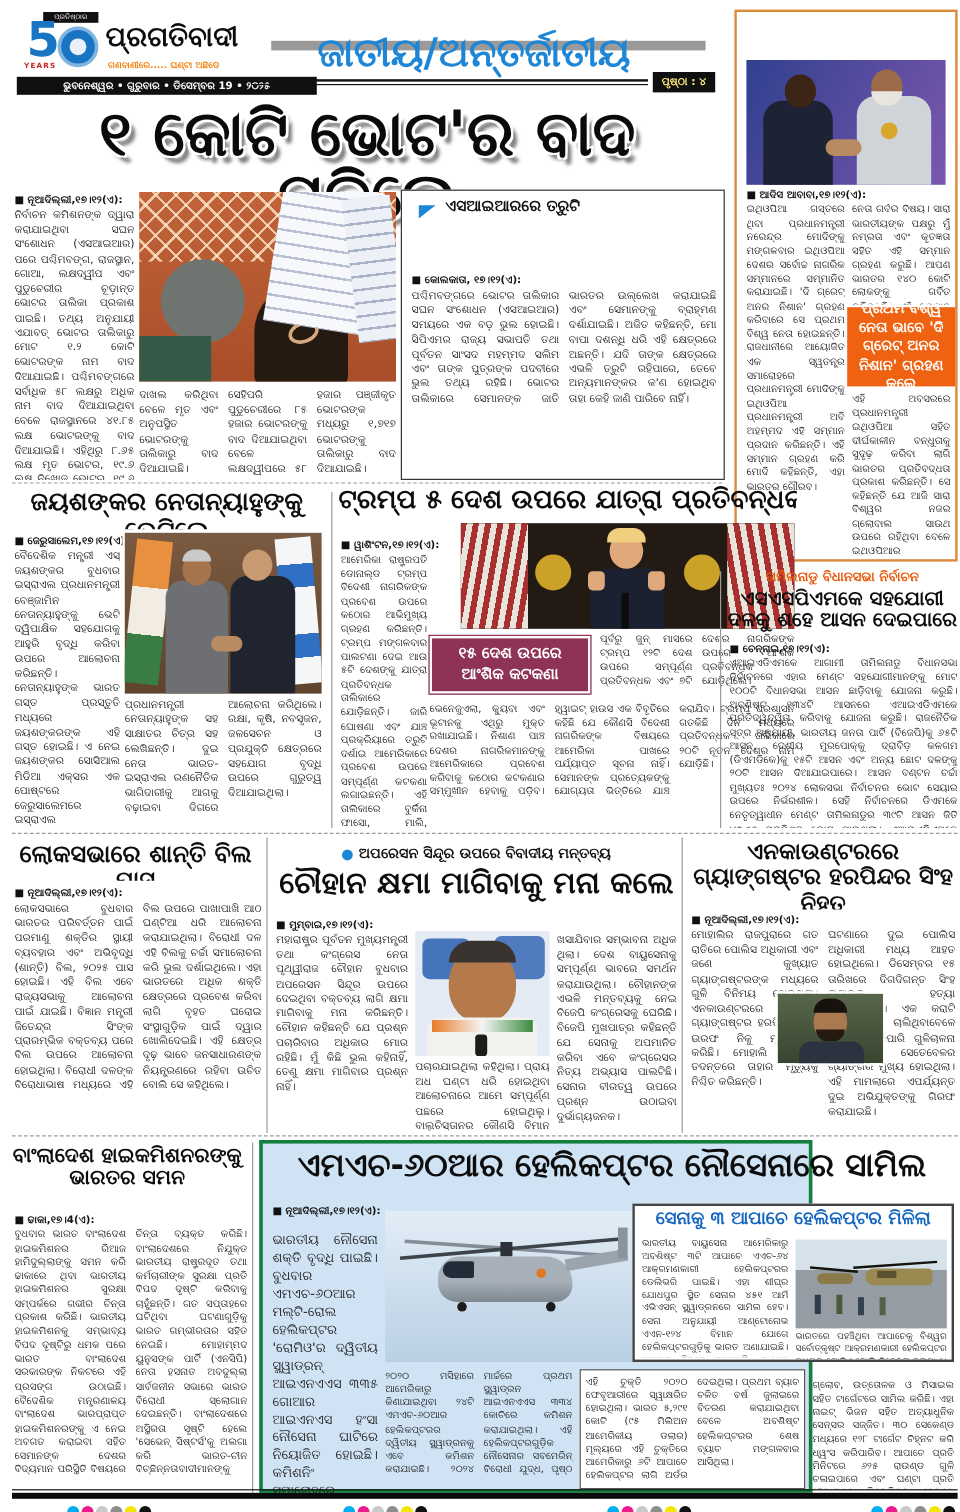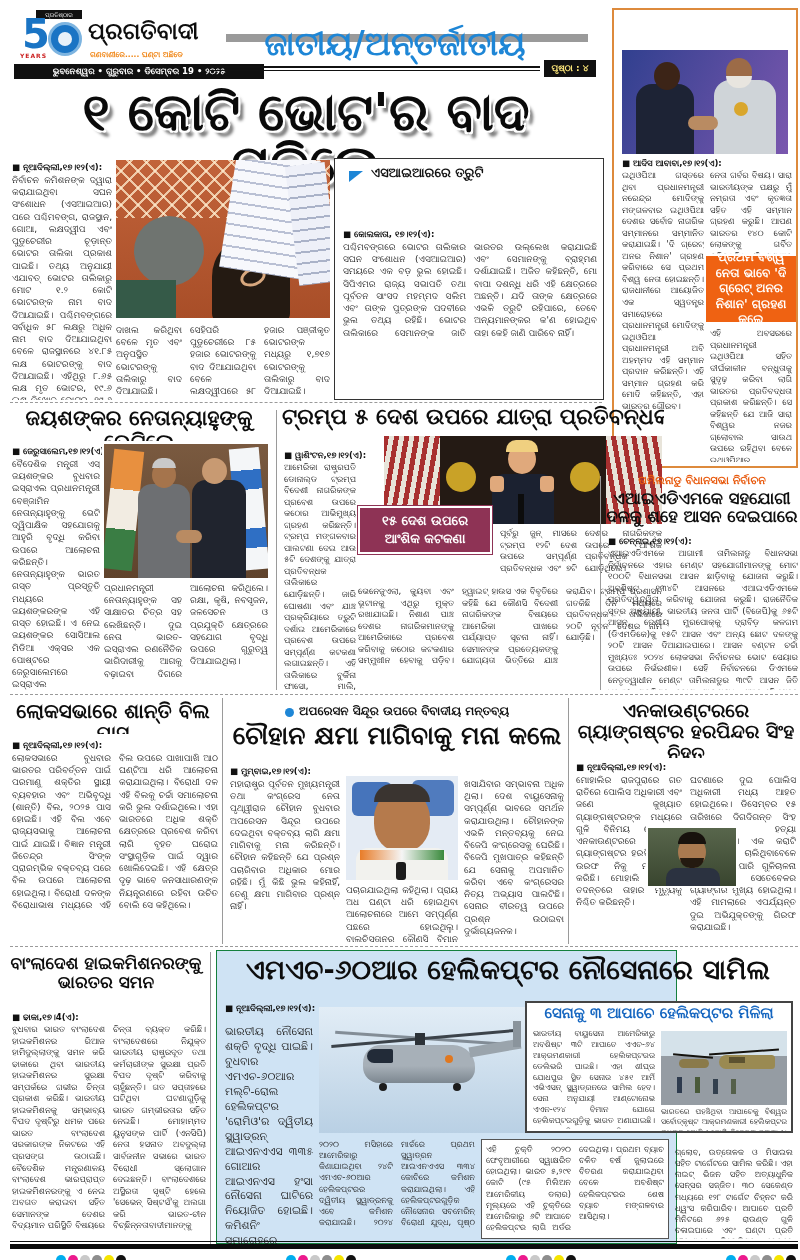--- a/index.html
+++ b/index.html
@@ -119,27 +119,27 @@
   <div class="abs" style="left:222px;top:0;width:56px;height:88px;background:repeating-linear-gradient(80deg,#a83030 0 5px,#e8e4da 5px 10px)"></div>
   <div class="abs" style="left:62px;top:26px;width:30px;height:30px;border-radius:50%;background:#c9a227"></div>
   <div class="abs" style="left:186px;top:26px;width:30px;height:30px;border-radius:50%;background:#c9a227"></div>
   <div class="abs" style="left:108px;top:38px;width:62px;height:50px;border-radius:12px 12px 0 0;background:#1b2130"></div>
   <div class="abs" style="left:124px;top:8px;width:28px;height:30px;border-radius:50%;background:#e0a97c"></div>
   <div class="abs" style="left:122px;top:4px;width:32px;height:12px;border-radius:10px 10px 0 0;background:#f0d080"></div>
   <div class="abs" style="left:106px;top:40px;width:14px;height:16px;border-radius:4px;background:#e0a97c"></div>
   <div class="abs" style="left:156px;top:40px;width:14px;height:16px;border-radius:4px;background:#e0a97c"></div>
   <div class="abs" style="left:134px;top:58px;width:6px;height:30px;background:#0c0c0c"></div>
 </div>
-<div class="maroon-box" style="left:358px;top:506px;width:134px;height:48px;font-size:13px">୧୫ ଦେଶ ଉପରେ ଆଂଶିକ କଟକଣା</div>
+<div class="maroon-box" style="left:358px;top:530px;width:134px;height:48px;font-size:13px">୧୫ ଦେଶ ଉପରେ ଆଂଶିକ କଟକଣା</div>
 <div class="body-txt cols-2 abs" style="left:500px;top:528px;width:162px;height:52px;font-size:8.5px">ପୂର୍ବରୁ ଜୁନ୍ ମାସରେ ଟ୍ରମ୍ପ ୧୨ଟି ଦେଶ ଉପରେ ସମ୍ପୂର୍ଣ୍ଣ ପ୍ରତିବନ୍ଧକ ଏବଂ ୭ଟି ଦେଶର ନାଗରିକଙ୍କ ଉପରେ ଆଂଶିକ ପ୍ରତିବନ୍ଧକ ଯୋଡ଼ିଥିଲେ।</div>
 <div class="body-txt cols-3 abs" style="left:358px;top:586px;width:304px;height:104px;font-size:8.5px">ଭେନେଜୁଏଲା, କ୍ୟୁବା ଏବଂ ଭୂଟାନକୁ ଏଥିରୁ ମୁକ୍ତ ରଖାଯାଇଛି। ନିଶାଣ ପାଞ୍ଚ ଦେଶର ନାଗରିକମାନଙ୍କୁ ଆମେରିକାରେ ପ୍ରବେଶ କରିବାକୁ କଠୋର କଟକଣାର ସମ୍ମୁଖୀନ ହେବାକୁ ପଡ଼ିବ। ହ୍ୱାଇଟ୍ ହାଉସ ଏକ ବିବୃତିରେ କହିଛି ଯେ କୌଣସି ବିଦେଶୀ ନାଗରିକଙ୍କ ବିଷୟରେ ଆମେରିକା ପାଖରେ ପର୍ଯ୍ୟାପ୍ତ ସୂଚନା ନାହିଁ। ସେମାନଙ୍କ ପ୍ରତ୍ୟେକଙ୍କୁ ଯୋଗ୍ୟତା ଭିତ୍ତିରେ ଯାଞ୍ଚ କରାଯିବ। ଟ୍ରମ୍ପ ପ୍ରଶାସନ ଗତକିଛି ଦିନ ମଧ୍ୟରେ ପ୍ରତିବନ୍ଧକ ତାଲିକାରେ ୨୦ଟି ନୂତନ ଦେଶର ନାମ ଯୋଡ଼ିଛି।</div>
 
 <div class="vline" style="left:600px;top:476px;height:214px"></div>
 <div class="kicker-orange" style="left:606px;top:474px;width:192px;font-size:11px">ତାମିଲନାଡୁ ବିଧାନସଭା ନିର୍ବାଚନ</div>
-<div class="headline" style="left:606px;top:490px;width:192px;height:44px;font-size:16.5px">ଏଆଇଏଡିଏମକେ ସହଯୋଗୀ ଦଳକୁ ଶହେ ଆସନ ଦେଇପାରେ</div>
+<div class="headline" style="left:606px;top:490px;width:192px;height:44px;font-size:16.5px">ଏସଏସପିଏମକେ ସହଯୋଗୀ ଦଳକୁ ଶହେ ଆସନ ଦେଇପାରେ</div>
 <div class="dateline" style="left:608px;top:536px;width:120px">■ ଚେନ୍ନାଇ,୧୭।୧୨(ଏ):</div>
 <div class="body-txt abs" style="left:608px;top:548px;width:190px;height:142px;font-size:8.5px">ଏଆଇଏଡିଏମକେ ଆଗାମୀ ତାମିଲନାଡୁ ବିଧାନସଭା ନିର୍ବାଚନରେ ଏହାର ମେଣ୍ଟ ସହଯୋଗୀମାନଙ୍କୁ ମୋଟ ୧୦୦ଟି ବିଧାନସଭା ଆସନ ଛାଡ଼ିବାକୁ ଯୋଜନା କରୁଛି। ଅବଶିଷ୍ଟ ୧୩୪ଟି ଆସନରେ ଏଆଇଏଡିଏମକେ ପ୍ରତିଦ୍ୱନ୍ଦ୍ୱିତା କରିବାକୁ ଯୋଜନା କରୁଛି। ରାଜନୈତିକ ସୂତ୍ର ଅନୁଯାୟୀ, ଭାରତୀୟ ଜନତା ପାର୍ଟି (ବିଜେପି)କୁ ୬୫ଟି ଆସନ, ଦେଶୀୟ ମୁରପୋକ୍କୁ ଦ୍ରାବିଡ଼ କଳଗମ (ଡିଏମଡିକେ)କୁ ୧୫ଟି ଆସନ ଏବଂ ଅନ୍ୟ ଛୋଟ ଦଳଙ୍କୁ ୨୦ଟି ଆସନ ଦିଆଯାଇପାରେ। ଆସନ ବଣ୍ଟନ ଚର୍ଚ୍ଚା ମୁଖ୍ୟତଃ ୨୦୨୪ ଲୋକସଭା ନିର୍ବାଚନର ଭୋଟ ସେୟାର ଉପରେ ନିର୍ଭରଶୀଳ। ସେହି ନିର୍ବାଚନରେ ଡିଏମକେ ନେତୃତ୍ୱାଧୀନ ମେଣ୍ଟ ତାମିଲନାଡୁର ୩୯ଟି ଆସନ ଜିତି ୪୭.୯୬ ପ୍ରତିଶତ ଭୋଟ ପାଇଥିଲା। ଏଆଇଏଡିଏମକେ ନେତୃତ୍ୱାଧୀନ ମେଣ୍ଟ ୨୩.୦୫ ପ୍ରତିଶତ ଭୋଟ ପାଇଥିଲା। ବିଜେପି, ଡିଏମକେ, ଏଆଇଏଡିଏମକେ, ତାମିଲ ମାନିଲା କଂଗ୍ରେସ (ଟିଏମସି) ଏବଂ ପୂର୍ବତନ ମୁଖ୍ୟମନ୍ତ୍ରୀଙ୍କ ଦଳକୁ ନେଇ ଗଠିତ ମେଣ୍ଟକୁ ୧୮.୨୮ ପ୍ରତିଶତ ଭୋଟ ମିଳିଥିଲା।</div>
 
 <div class="dashline" style="left:10px;top:694px;width:788px"></div>
 
 <div class="headline" style="left:8px;top:700px;width:210px;height:34px;font-size:20px">ଲୋକସଭାରେ ଶାନ୍ତି ବିଲ ପାସ</div>
 <div class="dateline" style="left:12px;top:740px;width:100px">■ ନୂଆଦିଲ୍ଲୀ,୧୭।୧୨(ଏ):</div>
 <div class="body-txt cols-2 abs" style="left:12px;top:752px;width:206px;height:190px">ଲୋକସଭାରେ ବୁଧବାର ଭାରତର ପରିବର୍ତ୍ତନ ପାଇଁ ପରମାଣୁ ଶକ୍ତିର ସ୍ଥାୟୀ ବ୍ୟବହାର ଏବଂ ଅଭିବୃଦ୍ଧି (ଶାନ୍ତି) ବିଲ, ୨୦୨୫ ପାସ ହୋଇଛି। ଏହି ବିଲ ଏବେ ରାଜ୍ୟସଭାକୁ ଆଲୋଚନା ପାଇଁ ଯାଇଛି। ବିଜ୍ଞାନ ମନ୍ତ୍ରୀ ଜିତେନ୍ଦ୍ର ସିଂଙ୍କ ପ୍ରାରମ୍ଭିକ ବକ୍ତବ୍ୟ ପରେ ବିଲ ଉପରେ ଆଲୋଚନା ହୋଇଥିଲା। ବିରୋଧୀ ଦଳଙ୍କ ବିରୋଧାଭାଷ ମଧ୍ୟରେ ଏହି ବିଲ ଉପରେ ପାଖାପାଖି ଆଠ ଘଣ୍ଟିଆ ଧରି ଆଲୋଚନା କରାଯାଇଥିଲା। ବିରୋଧୀ ଦଳ ଏହି ବିଲକୁ ଚର୍ଚ୍ଚା ସମାଲୋଚନା କରି ଭୁଲ ଦର୍ଶାଇଥିଲେ। ଏହା ଭାରତରେ ଅଧିକ ଶକ୍ତି କ୍ଷେତ୍ରରେ ପ୍ରବେଶ କରିବା ଲାଗି ବୃହତ ଘରୋଇ ସଂସ୍ଥାଗୁଡ଼ିକ ପାଇଁ ଦ୍ୱାର ଖୋଲିଦେଇଛି। ଏହି କ୍ଷେତ୍ର ଦୃଢ଼ ଭାବେ ଜନସାଧାରଣଙ୍କ ନିୟନ୍ତ୍ରଣରେ ରହିବା ଉଚିତ ବୋଲି ସେ କହିଥିଲେ।</div>
 <div class="vline" style="left:222px;top:698px;height:246px"></div>
 
@@ -174,21 +174,21 @@
   <div class="abs" style="left:18px;top:40px;width:54px;height:22px;border-radius:10px 10px 0 0;background:#2b3240"></div>
 </div>
 
 <div class="dashline" style="left:10px;top:946px;width:788px"></div>
 
 <div class="headline" style="left:6px;top:954px;width:200px;height:54px;font-size:17px">ବାଂଲାଦେଶ ହାଇକମିଶନରଙ୍କୁ ଭାରତର ସମନ</div>
 <div class="dateline" style="left:12px;top:1012px;width:100px">■ ଢାକା,୧୭।4(ଏ):</div>
 <div class="body-txt cols-2 abs" style="left:12px;top:1024px;width:194px;height:218px;font-size:8.5px">ବୁଧବାର ଭାରତ ବାଂଲାଦେଶ ହାଇକମିଶନର ରିଆଜ ହାମିଦୁଲ୍ଲାଙ୍କୁ ସମନ କରି ଢାକାରେ ଥିବା ଭାରତୀୟ ହାଇକମିଶନର ସୁରକ୍ଷା ସମ୍ପର୍କରେ ଗଭୀର ଚିନ୍ତା ପ୍ରକାଶ କରିଛି। ଭାରତୀୟ ହାଇକମିଶନକୁ ସମ୍ଭାବ୍ୟ ବିପଦ ଦୃଷ୍ଟିରୁ ଧମକ ପରେ ଭାରତ ବାଂଲାଦେଶ ସରକାରଙ୍କ ନିକଟରେ ଏହି ପ୍ରସଙ୍ଗ ଉଠାଇଛି। ବୈଦେଶିକ ମନ୍ତ୍ରଣାଳୟ ବାଂଲାଦେଶ ଭାରପ୍ରାପ୍ତ ହାଇକମିଶନରଙ୍କୁ ଏ ନେଇ ଅବଗତ କରାଇବା ସହିତ ସେମାନଙ୍କ ଦେଶର ବିଦ୍ୟମାନ ପରିସ୍ଥିତି ବିଷୟରେ ଚିନ୍ତା ବ୍ୟକ୍ତ କରିଛି। ବାଂଲାଦେଶରେ ନିଯୁକ୍ତ ଭାରତୀୟ ରାଷ୍ଟ୍ରଦୂତ ତଥା କର୍ମଚାରୀଙ୍କ ସୁରକ୍ଷା ପ୍ରତି ବିପଦ ଦୃଷ୍ଟି କରିବାକୁ ଚାହୁଁଛନ୍ତି। ଗତ ସପ୍ତାହରେ ଘଟିଥିବା ଘଟଣାଗୁଡ଼ିକୁ ଭାରତ ଗମ୍ଭୀରତାର ସହିତ ନେଇଛି। ମୋହାମ୍ମଦ ୟୁନୁସଙ୍କ ପାର୍ଟି (ଏନସିପି) ନେତା ହସନାତ ଅବଦୁଲ୍ଲା ସାର୍ବଜନୀନ ସଭାରେ ଭାରତ ବିରୋଧୀ ସ୍ଲୋଗାନ ଦେଇଛନ୍ତି। ବାଂଲାଦେଶରେ ଅସ୍ଥିରତା ସୃଷ୍ଟି ହେଲେ 'ସେଭେନ୍ ସିଷ୍ଟର୍ସ'କୁ ଅଲଗା କରି ଭାରତ-ଚୀନ ବିଚ୍ଛିନ୍ନତାବାଦୀମାନଙ୍କୁ ଆଶ୍ରୟ ଦେବାକୁ ଧମକ ଦେଇଥିଲେ।</div>
 <div class="vline" style="left:210px;top:952px;height:292px"></div>
 
-<div class="abs" style="left:216px;top:950px;width:461px;height:294px;background:#cfe3f4;border:1px solid #15803d">
+<div class="abs" style="left:216px;top:950px;width:461px;height:294px;background:#cfe3f4;border:3px solid #15803d">
   <div class="headline" style="left:8px;top:4px;width:566px;height:42px;font-size:27px;white-space:nowrap">ଏମଏଚ-୬୦ଆର ହେଲିକପ୍ଟର ନୌସେନାରେ ସାମିଲ</div>
   <div class="dateline" style="left:8px;top:52px;width:92px">■ ନୂଆଦିଲ୍ଲୀ,୧୭।୧୨(ଏ):</div>
   <div class="body-txt abs" style="left:8px;top:74px;width:88px;height:224px;font-size:11px">ଭାରତୀୟ ନୌସେନା ଶକ୍ତି ବୃଦ୍ଧି ପାଇଛି। ବୁଧବାର ଏମଏଚ-୬୦ଆର ମଲ୍ଟି-ରୋଲ ହେଲିକପ୍ଟର 'ରୋମିଓ'ର ଦ୍ୱିତୀୟ ସ୍କ୍ୱାଡ୍ରନ୍ ଆଇଏନଏଏସ ୩୩୫ ଗୋଆର ଆଇଏନଏସ ହଂସା ନୌସେନା ଘାଟିରେ ନିୟୋଜିତ ହୋଇଛି। କମିଶନିଂ ସମାରୋହରେ ନୌସେନା ମୁଖ୍ୟ ଆଡମିରାଲ ଦିନେଶ କେ ତ୍ରିପାଠୀ ଆନୁଷ୍ଠାନିକ ଭାବେ ଏହାକୁ ନୌସେନାରେ ସାମିଲ କରିଛନ୍ତି।</div>
   <div class="photo" style="left:102px;top:56px;width:210px;height:126px;background:linear-gradient(#e2edf6,#b9d0e4)">
     <div class="abs" style="left:12px;top:30px;width:184px;height:3px;background:#3c434a;transform:rotate(-5deg)"></div>
     <div class="abs" style="left:16px;top:30px;width:176px;height:3px;background:#3c434a;opacity:.55;transform:rotate(4deg)"></div>
     <div class="abs" style="left:96px;top:26px;width:10px;height:12px;background:#2c3238"></div>
     <div class="abs" style="left:44px;top:38px;width:112px;height:38px;border-radius:18px 22px 14px 16px;background:linear-gradient(#a7b0b8 55%,#7c8790)"></div>
     <div class="abs" style="left:48px;top:42px;width:26px;height:14px;border-radius:8px 2px 2px 8px;background:#222b38"></div>
     <div class="abs" style="left:150px;top:36px;width:52px;height:10px;background:#9aa4ac;transform:rotate(-10deg)"></div>

